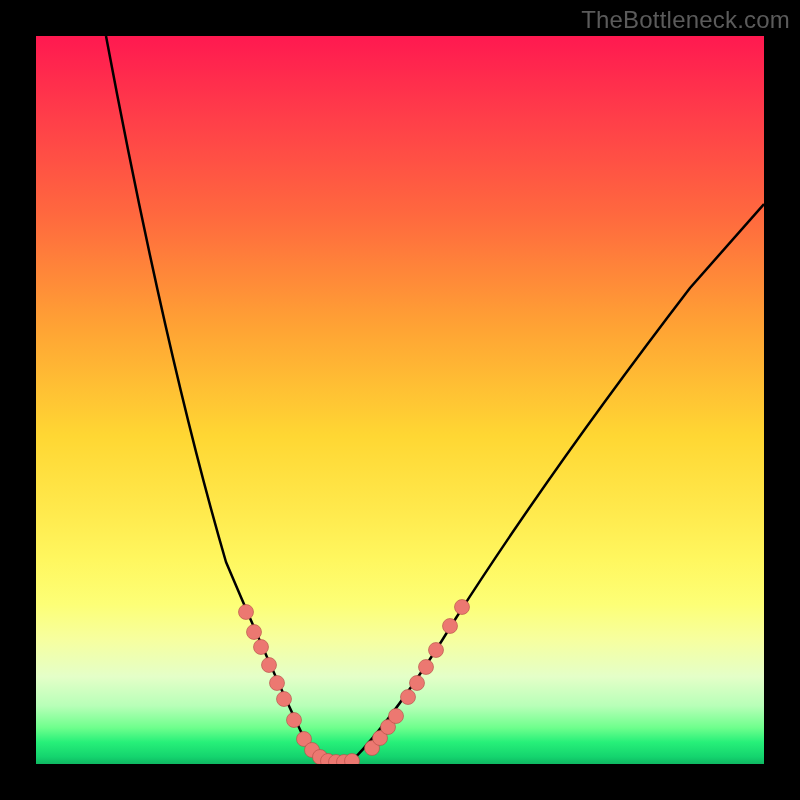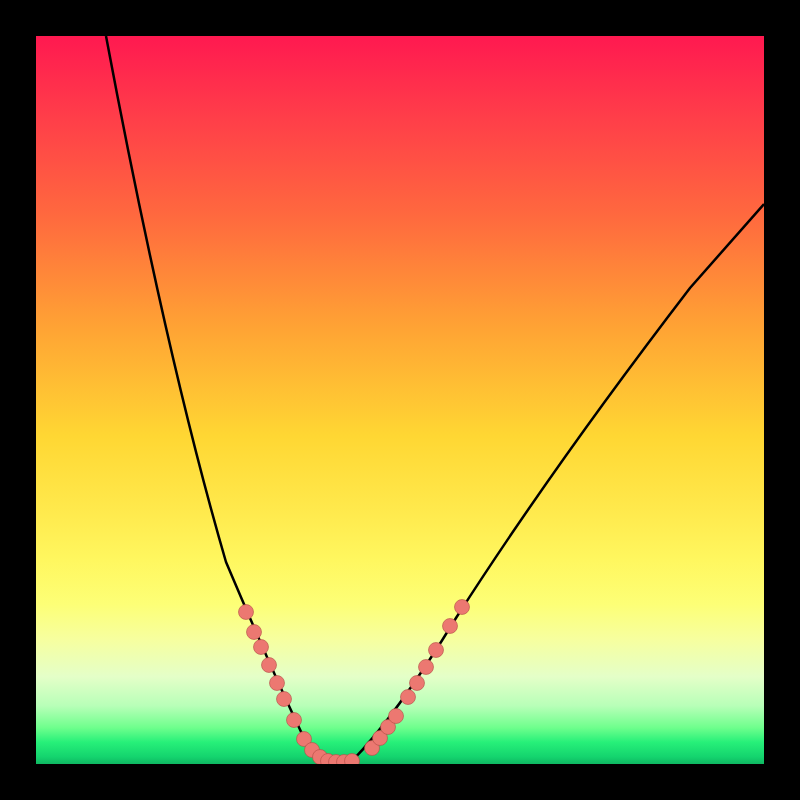--- a/index.html
+++ b/index.html
@@ -97,13 +97,14 @@
           <circle cx="360" cy="680" r="7.5" fill="#ec7871" stroke="#b24b45" stroke-width="0.6"></circle>
           <circle cx="372" cy="661" r="7.5" fill="#ec7871" stroke="#b24b45" stroke-width="0.6"></circle>
           <circle cx="381" cy="647" r="7.5" fill="#ec7871" stroke="#b24b45" stroke-width="0.6"></circle>
           <circle cx="390" cy="631" r="7.5" fill="#ec7871" stroke="#b24b45" stroke-width="0.6"></circle>
           <circle cx="400" cy="614" r="7.5" fill="#ec7871" stroke="#b24b45" stroke-width="0.6"></circle>
           <circle cx="414" cy="590" r="7.5" fill="#ec7871" stroke="#b24b45" stroke-width="0.6"></circle>
           <circle cx="426" cy="571" r="7.5" fill="#ec7871" stroke="#b24b45" stroke-width="0.6"></circle>
         </g>
     </svg>
   </div>
+  <div class="watermark">TheBottleneck.com</div>
 </div>
 
 </body></html>

